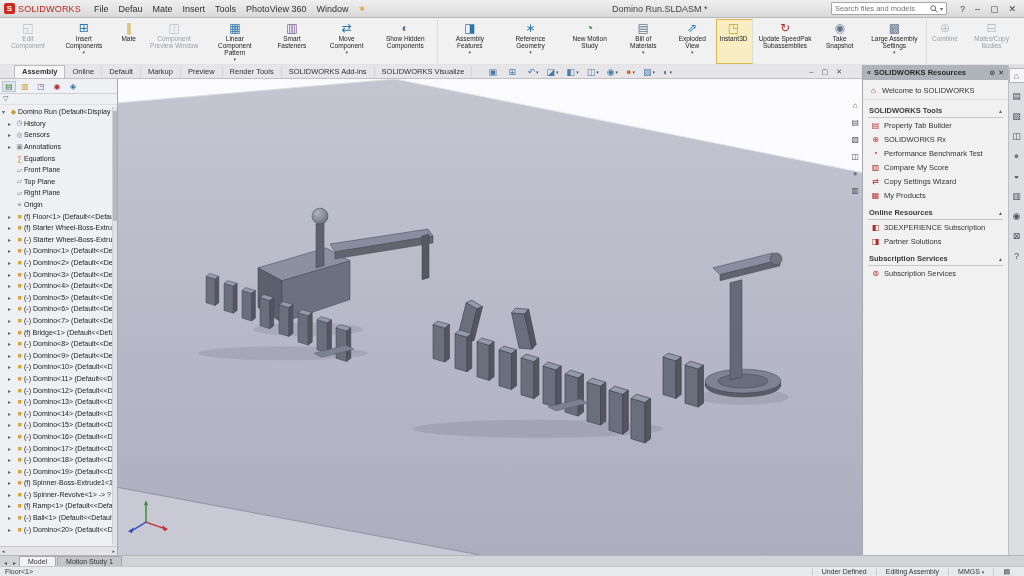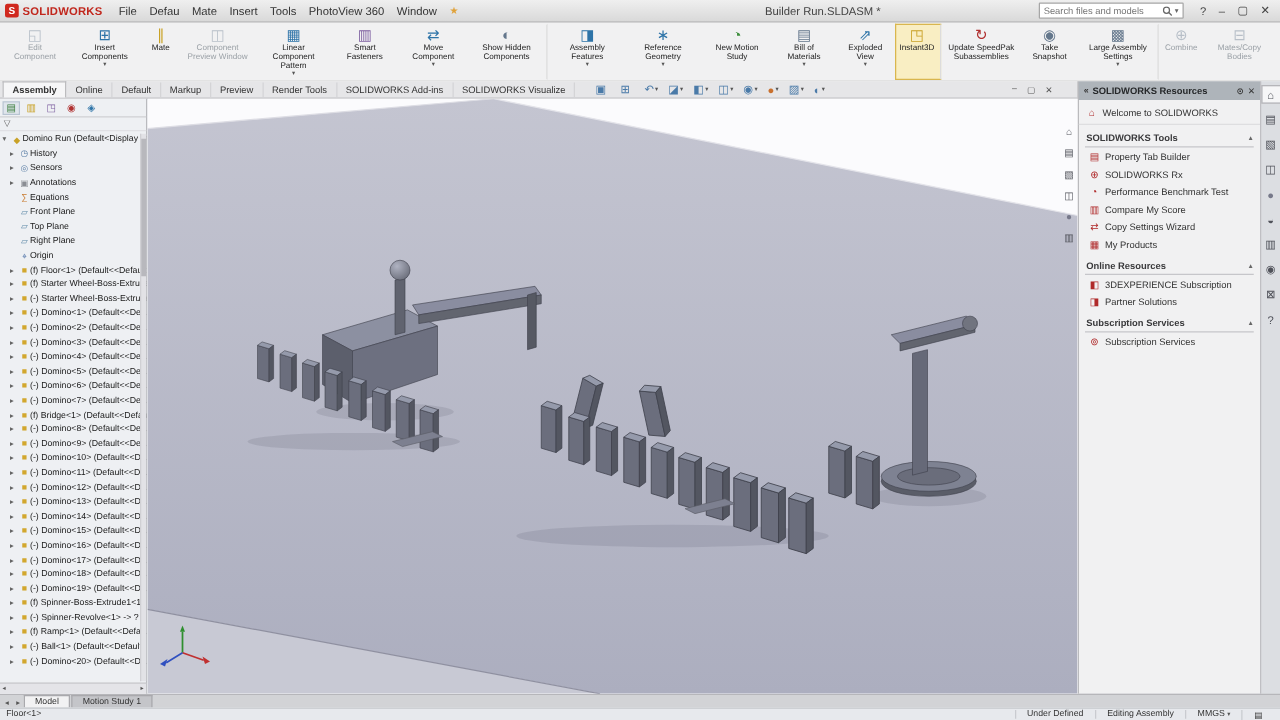--- a/index.html
+++ b/index.html
@@ -4,21 +4,21 @@
 <style>
 *{margin:0;padding:0;box-sizing:border-box;}
 html,body{width:1024px;height:576px;overflow:hidden;}
 body{font-family:"Liberation Sans","DejaVu Sans",sans-serif;font-size:8px;color:#222;background:#e8e8e8;}
 .app{width:1024px;height:576px;display:flex;flex-direction:column;background:#f1f1f2;}
 
 
 .titlebar{flex:0 0 18px;display:flex;align-items:center;gap:1px;background:linear-gradient(#efefef,#d9d9d9);border-bottom:1px solid #b5b5b5;position:relative;padding:0 4px;}
 .logo{display:flex;align-items:center;gap:3px;margin-right:7px;}
 .logo-mark{width:11px;height:11px;background:#d0281e;color:#fff;border-radius:2px;font-size:8px;font-weight:bold;display:flex;align-items:center;justify-content:center;}
-.logo-text{color:#c1271d;font-weight:bold;font-size:9px;letter-spacing:.2px;}
+.logo-text{color:#c1271d;font-weight:normal;font-size:9px;letter-spacing:.2px;}
 .menu{padding:0 5px;font-size:9px;color:#333;cursor:default;}
 .fav-star{font-size:8px;margin:0 4px;}
 .doc-title{position:absolute;left:612px;font-size:9px;color:#444;}
 .search{margin-left:auto;display:flex;align-items:center;gap:2px;background:#fff;border:1px solid #a6a6a6;height:13px;width:116px;padding:0 3px;border-radius:1px;}
 .search input{border:none;outline:none;flex:1;font-size:7.5px;color:#333;min-width:0;background:transparent;}
 .sdd{font-size:6px;color:#666;}
 .winbtns{display:flex;align-items:center;gap:10px;margin-left:12px;padding-right:4px;font-size:9px;color:#444;}
 
 
 .ribbon{flex:0 0 44px;background:#f1f1f2;display:flex;align-items:stretch;padding:1px 2px 0 2px;border-bottom:1px solid #e2e2e2;}
@@ -27,21 +27,21 @@
 .rlabel{font-size:6.5px;line-height:7px;text-align:center;color:#222;max-width:56px;}
 .rdd{font-size:5px;color:#555;line-height:6px;}
 .rbtn.disabled .rlabel{color:#9aa0a6;}
 .rbtn.disabled .ricon{opacity:.4;}
 .rbtn.active{background:#f9eec3;border-color:#d9b64e;}
 .rbtn.groupend{border-right:1px solid #dcdcdc;margin-right:2px;padding-right:5px;}
 
 
 .content{flex:1;display:flex;min-height:0;}
 .left-col{width:862px;display:flex;flex-direction:column;min-width:0;}
-.tabrow{flex:0 0 14px;background:#e6e6e8;display:flex;align-items:center;border-bottom:1px solid #c0c0c4;padding-left:2px;}
+.tabrow{flex:0 0 14px;background:#e6e6e8;display:flex;align-items:center;border-bottom:1px solid #c0c0c4;padding-left:14px;}
 .ctab{font-size:7.5px;padding:1px 7px 2px;color:#333;border-right:1px solid #d4d4d6;cursor:default;}
 .ctab.active{background:#f6f6f7;font-weight:bold;border:1px solid #bcbcbe;border-bottom:none;}
 .headsup{display:flex;align-items:center;gap:8px;margin-left:16px;}
 .hicon{display:flex;align-items:center;gap:1px;font-size:9px;cursor:default;}
 .hdd{font-size:5px;color:#555;}
 .docwin{margin-left:auto;display:flex;gap:8px;padding-right:20px;font-size:7px;color:#555;}
 
 
 .workspace{flex:1;display:flex;min-height:0;}
 .tree{width:118px;background:#eef0f3;border-right:1px solid #a8a8ad;display:flex;flex-direction:column;position:relative;}
@@ -106,21 +106,21 @@
 
     <span class="menu">File</span>
         <span class="menu">Defau</span>
         <span class="menu">Mate</span>
         <span class="menu">Insert</span>
         <span class="menu">Tools</span>
         <span class="menu">PhotoView 360</span>
         <span class="menu">Window</span>
       </div>
     <span class="fav-star" style="color: rgb(224, 162, 58);">★</span>
-    <div class="doc-title">Builder Run.SLDASM *</div>
+    <div class="doc-title">Domino Run.SLDASM *</div>
     <div class="search">
       <input placeholder="Search files and models" style="">
       <svg width="8" height="8" viewBox="0 0 8 8">
           <circle cx="3.2" cy="3.2" r="2.4" fill="none" stroke="#666" stroke-width="1"></circle>
           <line x1="5" y1="5" x2="7.4" y2="7.4" stroke="#666" stroke-width="1"></line>
         </svg>
       <span class="sdd">▾</span>
     </div>
     <div class="winbtns">
       <span>?</span>

